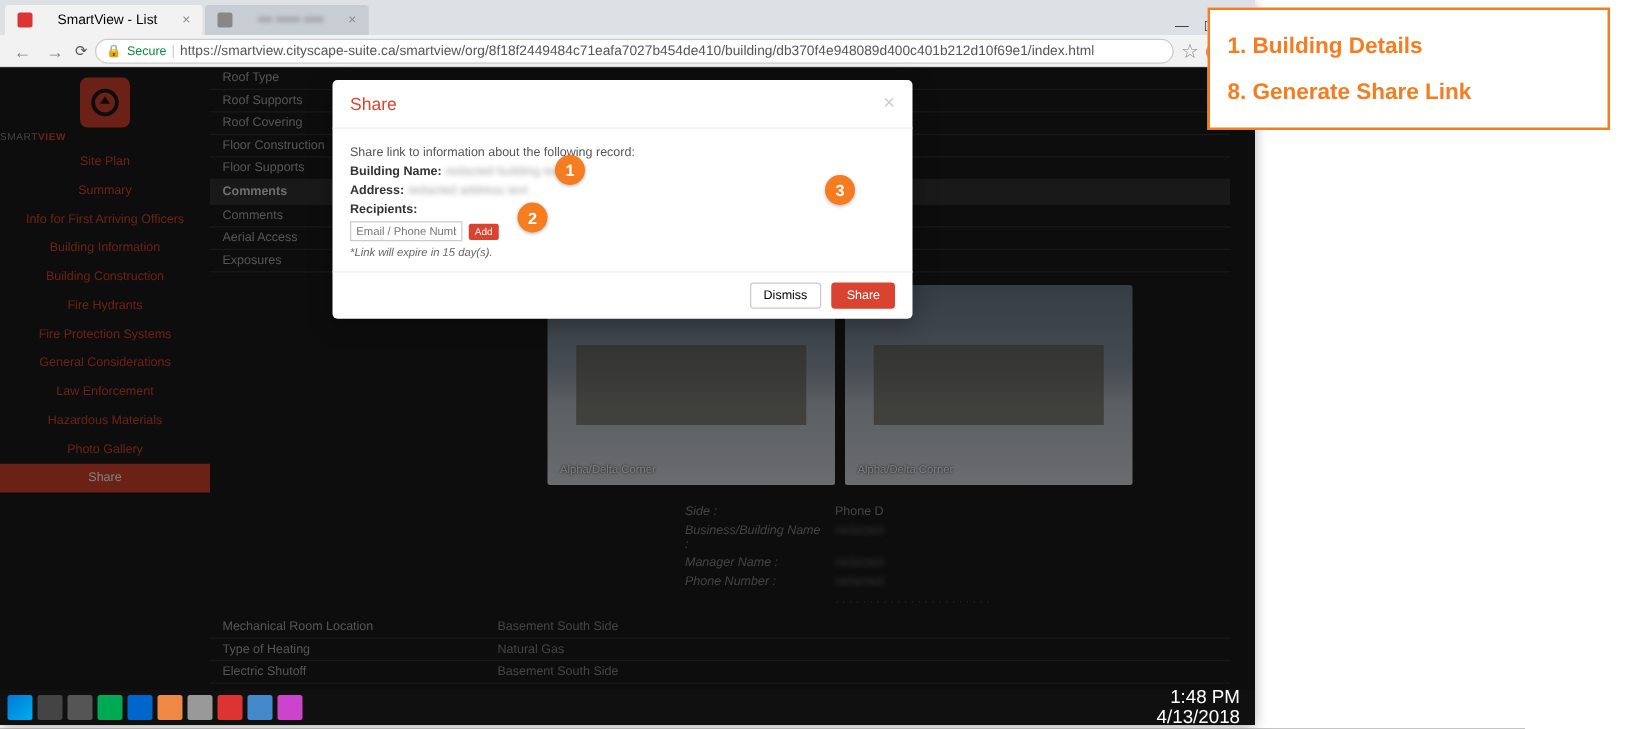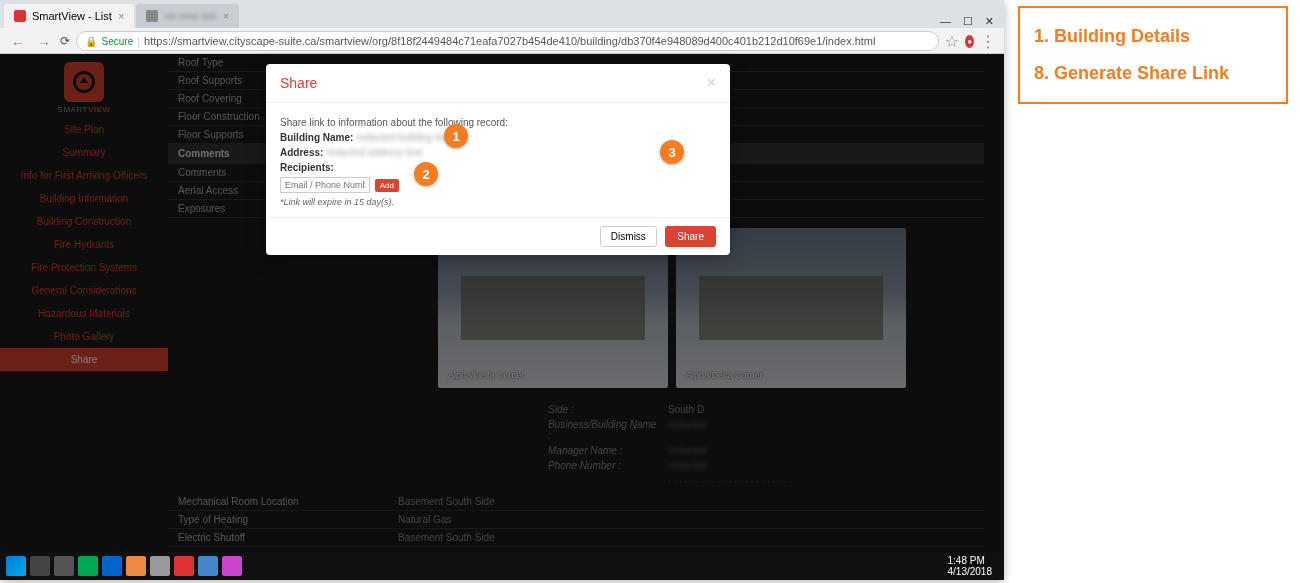--- a/index.html
+++ b/index.html
@@ -1,38 +1,38 @@
 <!DOCTYPE html>
 <html><head>
 <meta charset="utf-8">
 <style>
 * { margin: 0; padding: 0; box-sizing: border-box; font-family: Arial, sans-serif; }
 body { background: #fff; width: 1300px; height: 583px; position: relative; overflow: hidden; }
 
 .browser-frame { position: absolute; left: 0; top: 0; width: 1004px; height: 580px; background: #1a1a1a; border-radius: 4px; box-shadow: 0 2px 10px rgba(0,0,0,0.3); }
 .browser-chrome { background: #f2f2f2; height: 54px; border-bottom: 1px solid #ccc; }
 .tab-strip { height: 28px; display: flex; align-items: flex-end; padding-left: 4px; background: #dde1e6; }
-.tab { background: #f2f2f2; padding: 4px 10px; font-size: 11px; display: flex; align-items: center; gap: 6px; border-radius: 3px 3px 0 0; margin-right: 2px; height: 24px; }
+.tab { background: #f2f2f2; padding: 4px 10px; font-size: 11px; display: flex; align-items: center; gap: 20px; border-radius: 3px 3px 0 0; margin-right: 2px; height: 24px; }
 .tab.inactive { background: #c8cdd4; }
 .tab-favicon { width: 12px; height: 12px; background: #d33; border-radius: 2px; }
 .tab-close { color: #888; font-size: 11px; cursor: pointer; }
 .addr-bar { height: 26px; display: flex; align-items: center; padding: 0 8px; gap: 6px; }
 .nav-arrow { color: #888; font-size: 14px; padding: 0 3px; }
 .addr-reload { color: #555; font-size: 12px; }
 .url-box { flex: 1; background: #fff; border: 1px solid #ccc; border-radius: 12px; height: 20px; display: flex; align-items: center; padding: 0 8px; font-size: 11px; gap: 4px; }
 .lock { color: #0a8f3c; font-size: 10px; }
 .secure-txt { color: #0a8f3c; font-size: 10px; }
 .url-txt { color: #555; overflow: hidden; white-space: nowrap; text-overflow: ellipsis; }
 .win-controls { display: flex; gap: 12px; padding: 0 10px; font-size: 11px; color: #333; margin-left: auto; }
 .bookmark-strip { height: 20px; background: #f2f2f2; border-top: 1px solid #ddd; display: flex; align-items: center; padding: 0 8px; gap: 10px; font-size: 9px; color: #666; overflow: hidden; filter: blur(1px); opacity: 0.6; }
 .bookmark-strip span { white-space: nowrap; }
 
 .app-body { position: absolute; top: 54px; left: 0; right: 0; bottom: 28px; background: #1a1a1a; display: flex; }
 .sidebar { width: 168px; background: #1a1a1a; padding-top: 4px; }
-.logo-box { text-align: center; padding: 4px 0; }
+.logo-box { text-align: left; padding: 4px 0; }
 .logo { width: 40px; height: 40px; background: #d9432f; border-radius: 6px; margin: 0 auto; display: flex; align-items: center; justify-content: center; }
 .logo-inner { width: 22px; height: 22px; border: 3px solid #1a1a1a; border-radius: 50%; position: relative; }
 .logo-inner::after { content: ''; position: absolute; top: 3px; left: 50%; transform: translateX(-50%); width: 0; height: 0; border-left: 4px solid transparent; border-right: 4px solid transparent; border-bottom: 6px solid #1a1a1a; }
 .logo-text { font-size: 8px; color: #888; margin-top: 3px; letter-spacing: 0.5px; }
 .logo-text b { color: #d9432f; }
 .nav-item { display: block; color: #d9432f; font-size: 10px; text-align: center; padding: 6px 4px; cursor: pointer; }
 .nav-item.active { background: #d9432f; color: #fff; }
 
 .main-content { flex: 1; background: #1a1a1a; overflow: hidden; position: relative; padding-right: 20px; }
 .detail-row { border-bottom: 1px solid #333; padding: 3px 10px; font-size: 10px; color: #aaa; display: flex; }
@@ -66,23 +66,23 @@
 .btn-share { background: #d9432f; color: #fff; border: none; padding: 5px 12px; font-size: 10px; border-radius: 3px; cursor: pointer; }
 
 .callout { position: absolute; width: 24px; height: 24px; background: #f57c1f; border-radius: 50%; color: #fff; font-size: 13px; font-weight: bold; display: flex; align-items: center; justify-content: center; box-shadow: 0 1px 3px rgba(0,0,0,0.3); z-index: 200; }
 .c1 { left: 444px; top: 124px; }
 .c2 { left: 414px; top: 162px; }
 .c3 { left: 660px; top: 140px; }
 
 .taskbar { position: absolute; left: 0; bottom: 0; width: 1004px; height: 28px; background: #101010; display: flex; align-items: center; padding: 0 4px; }
 .tb-icon { width: 20px; height: 20px; margin: 0 2px; background: #333; border-radius: 2px; }
 .tb-win { background: linear-gradient(135deg, #0078d7, #00adef); }
-.tb-time { margin-left: auto; color: #fff; font-size: 10px; text-align: left; padding-right: 8px; line-height: 1.1; }
-
-.legend { position: absolute; right: 12px; top: 6px; width: 270px; border: 2px solid #f57c1f; padding: 10px 14px; background: #fff; }
+.tb-time { margin-left: auto; color: #fff; font-size: 15px; text-align: right; padding-right: 8px; line-height: 1.1; }
+
+.legend { position: absolute; right: 12px; top: 6px; width: 322px; border: 2px solid #f57c1f; padding: 10px 14px; background: #fff; }
 .legend-item { color: #f57c1f; font-size: 18px; font-weight: bold; padding: 8px 0; }
 </style>
 </head>
 <body>
 
 <div class="browser-frame">
   <div class="browser-chrome">
     <div class="tab-strip">
       <div class="tab">
         <span class="tab-favicon"></span>
@@ -137,20 +137,21 @@
         <div class="logo-text"><span>SMART</span><b>VIEW</b></div>
       </div>
       <a class="nav-item">Site Plan</a>
       <a class="nav-item">Summary</a>
       <a class="nav-item">Info for First Arriving Officers</a>
       <a class="nav-item">Building Information</a>
       <a class="nav-item">Building Construction</a>
       <a class="nav-item">Fire Hydrants</a>
       <a class="nav-item">Fire Protection Systems</a>
       <a class="nav-item">General Considerations</a>
+      <a class="nav-item">Law Enforcement</a>
       <a class="nav-item">Hazardous Materials</a>
       <a class="nav-item">Photo Gallery</a>
       <a class="nav-item active">Share</a>
     </div>
 
     <div class="main-content">
       <div class="detail-row">
           <span class="detail-label">Roof Type</span>
         </div>
       <div class="detail-row">
@@ -179,21 +180,21 @@
         <div class="photo">
             <span class="photo-caption">Alpha/Delta Corner</span>
           </div>
         <div class="photo">
             <span class="photo-caption">Alpha/Delta Corner</span>
           </div>
       </div>
       <div class="info-block">
         <div class="info-line">
             <span class="info-lbl">Side :</span>
-            <span>South D</span>
+            <span>Phone D</span>
           </div>
         <div class="info-line">
             <span class="info-lbl">Business/Building Name :</span>
             <span class="info-v">redacted</span>
           </div>
         <div class="info-line">
             <span class="info-lbl">Manager Name :</span>
             <span class="info-v">redacted</span>
           </div>
         <div class="info-line">

